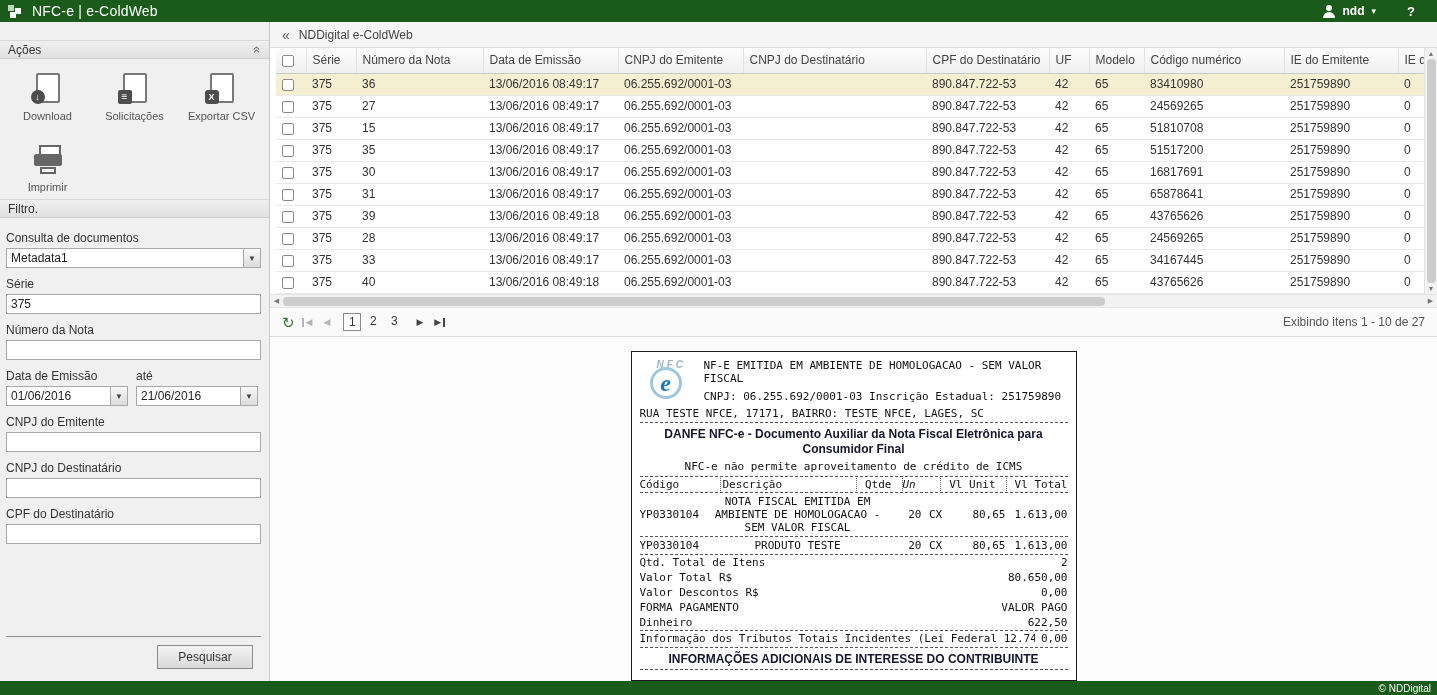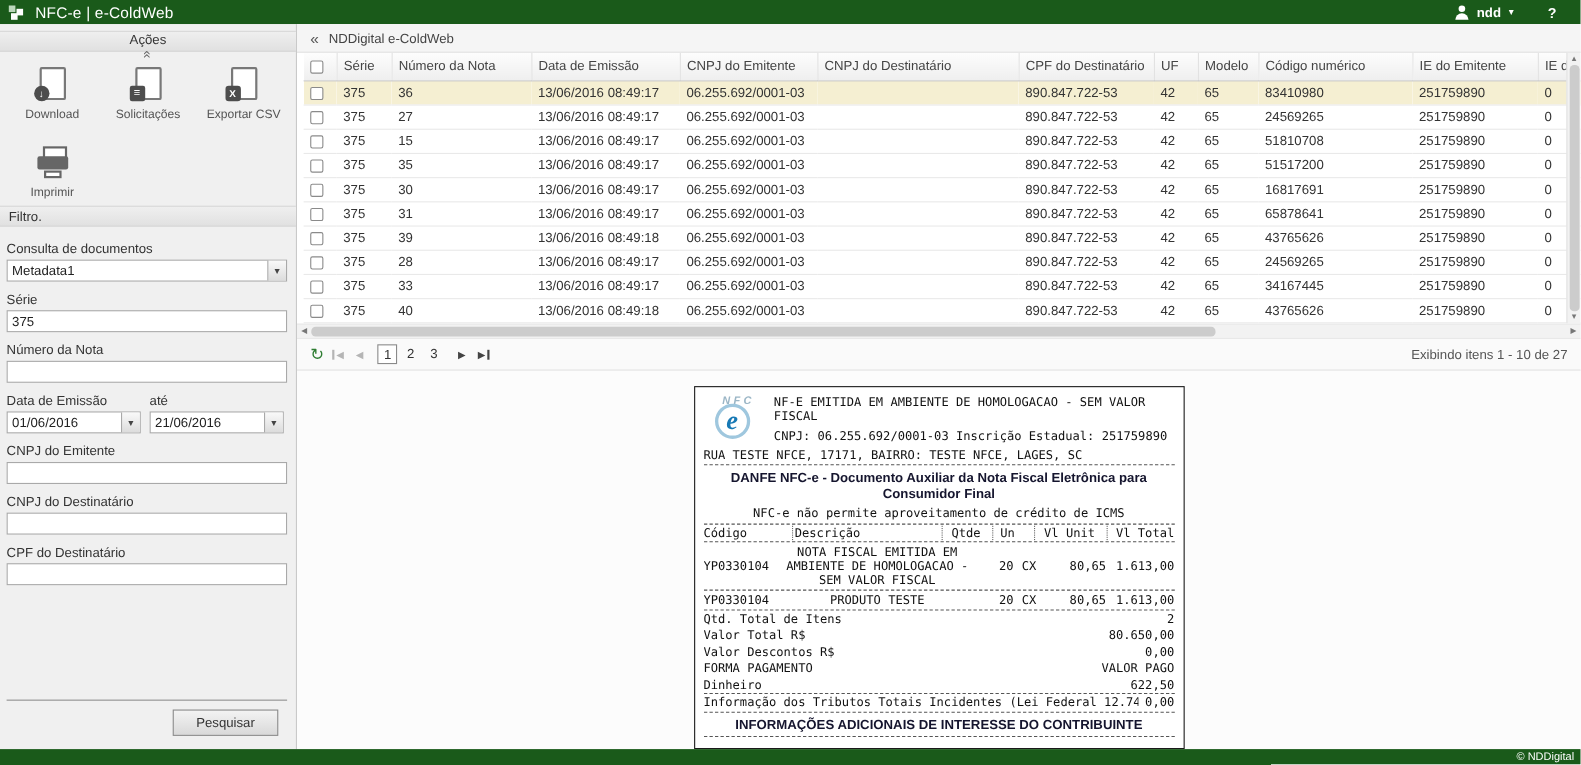--- a/index.html
+++ b/index.html
@@ -25,21 +25,21 @@
   .user-name{font-size:12px;font-weight:bold;cursor:pointer;}
   .caret{font-size:9px;cursor:pointer;}
   .help{font-size:13px;font-weight:bold;margin-left:24px;margin-right:14px;cursor:pointer;}
 
   
   .middle{flex:1;display:flex;min-height:0;}
 
   
   .sidebar{width:270px;background:#f0f0f0;border-right:1px solid #c9c9c9;display:flex;flex-direction:column;flex:0 0 auto;}
   .section-header{height:19px;background:linear-gradient(#efefef,#e1e1e1);border-top:1px solid #d8d8d8;border-bottom:1px solid #cfcfcf;display:flex;align-items:center;justify-content:space-between;padding:0 8px;color:#333;flex:0 0 auto;}
-  .actions-header{margin-top:6px;flex-direction:column;}
+  .actions-header{margin-top:18px;}
   .collapse-up{transform:rotate(90deg);display:inline-block;color:#666;font-size:13px;cursor:pointer;line-height:1;}
   .actions-panel{display:flex;flex-wrap:wrap;padding:14px 4px 6px;row-gap:22px;}
   .action{width:87px;display:flex;flex-direction:column;align-items:center;gap:7px;cursor:pointer;}
   .action-icon{position:relative;width:24px;height:30px;background:#fff;border:2px solid #787878;border-radius:2px;}
   .action-icon i{position:absolute;left:-7px;bottom:-3px;width:14px;height:14px;background:#4d4d4d;color:#fff;font-style:normal;font-weight:bold;font-size:9px;line-height:14px;text-align:center;border-radius:50%;}
   .action-icon.exportar-csv i{border-radius:3px;}
   .action-icon.solicitacoes i{border-radius:2px;font-size:10px;}
   .action-icon.imprimir{background:transparent;border:none;width:30px;height:30px;}
   .action-icon.imprimir::before{content:"";position:absolute;left:6px;top:1px;width:18px;height:9px;background:#fff;border:2px solid #666;}
   .action-icon.imprimir::after{content:"";position:absolute;left:1px;top:10px;width:28px;height:12px;background:#666;border-radius:2px;}
@@ -98,21 +98,21 @@
   .r-cnpj{margin-top:5px;}
   .r-address{margin-top:3px;padding-bottom:2px;border-bottom:1px dashed #555;}
   .r-title{font-family:"Liberation Sans",sans-serif;font-weight:bold;font-size:12px;text-align:center;margin-top:4px;color:#15152e;line-height:1.25;}
   .r-subtitle{text-align:center;margin:3px 0 3px;}
   .r-cols{display:flex;border-top:1px dashed #555;border-bottom:1px dashed #555;padding:1px 0;gap:10px;}
   .rc{overflow:hidden;white-space:nowrap;}
   .rc + .rc{border-left:1px dotted #666;}
   .rc.c{width:70px;}
   .rc.d{flex:1;padding-left:2px;}
   .rc.q{width:36px;text-align:right;}
-  .rc.u{width:28px;text-align:center;}
+  .rc.u{width:28px;font-style:italic;}
   .rc.vu{width:56px;text-align:right;}
   .rc.vt{width:62px;text-align:right;}
   .r-item{display:flex;align-items:center;border-bottom:1px dashed #555;padding:2px 0;}
   .ri{overflow:hidden;}
   .ri.c{width:70px;}
   .ri.d{flex:1;text-align:center;}
   .ri.q{width:36px;text-align:right;}
   .ri.u{width:28px;text-align:center;}
   .ri.vu{width:56px;text-align:right;}
   .ri.vt{width:62px;text-align:right;}

